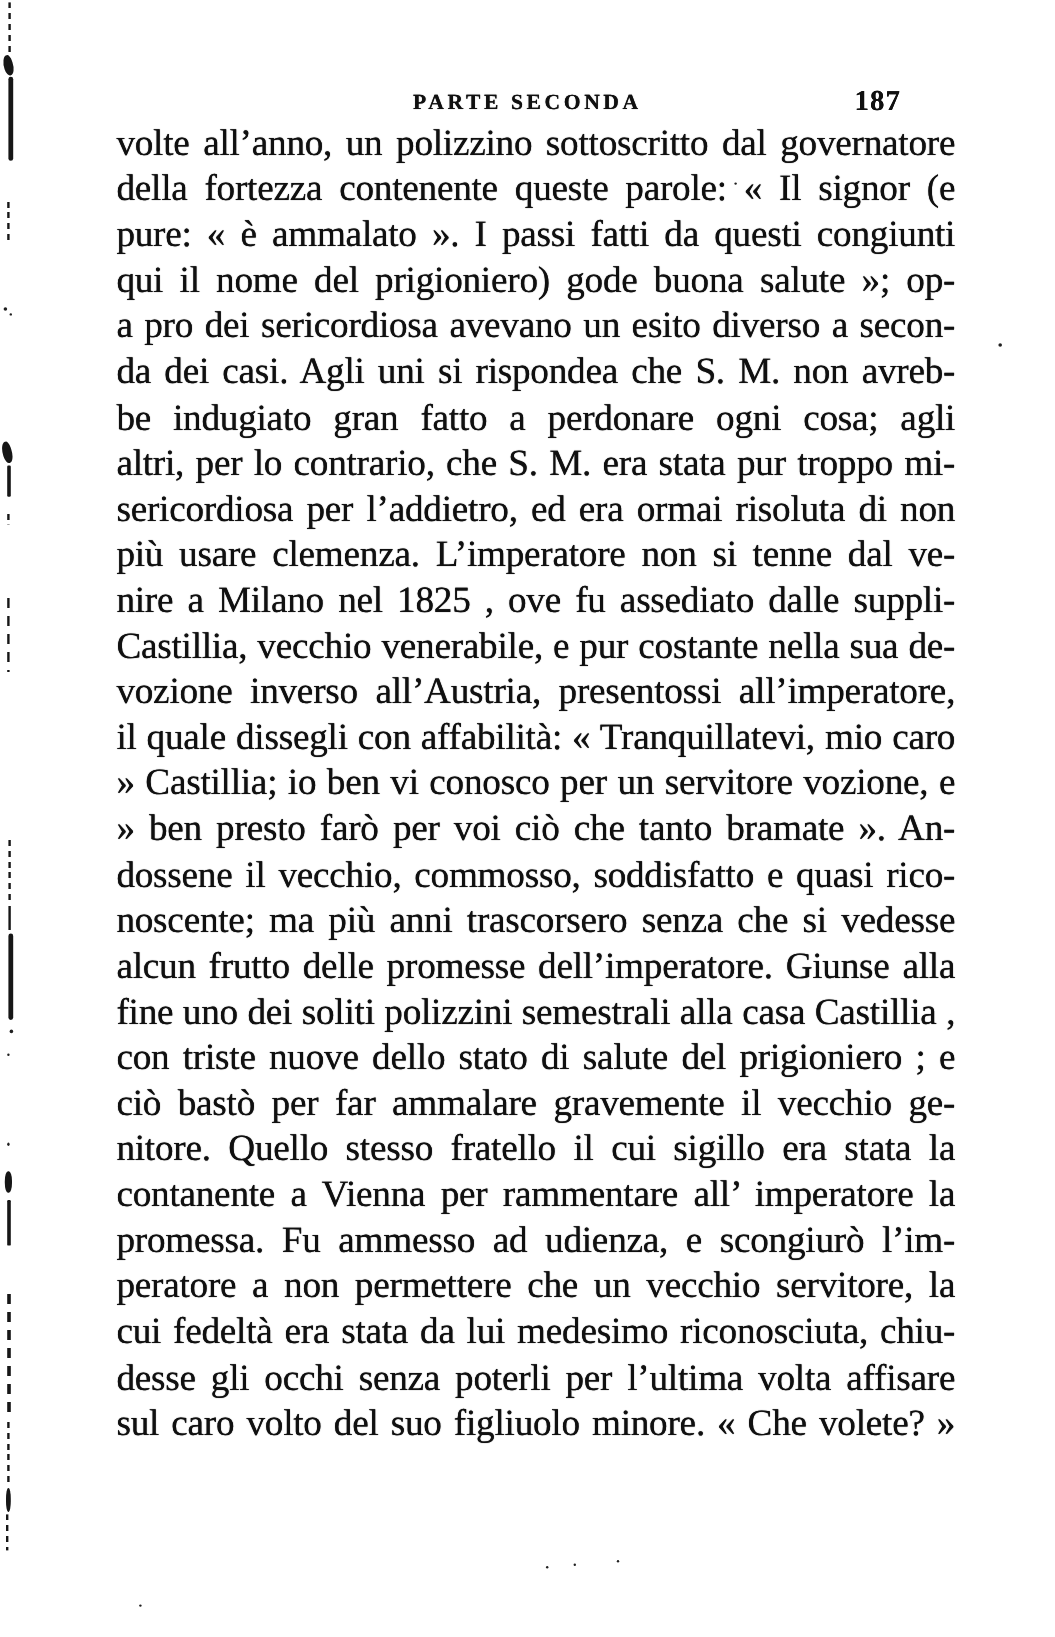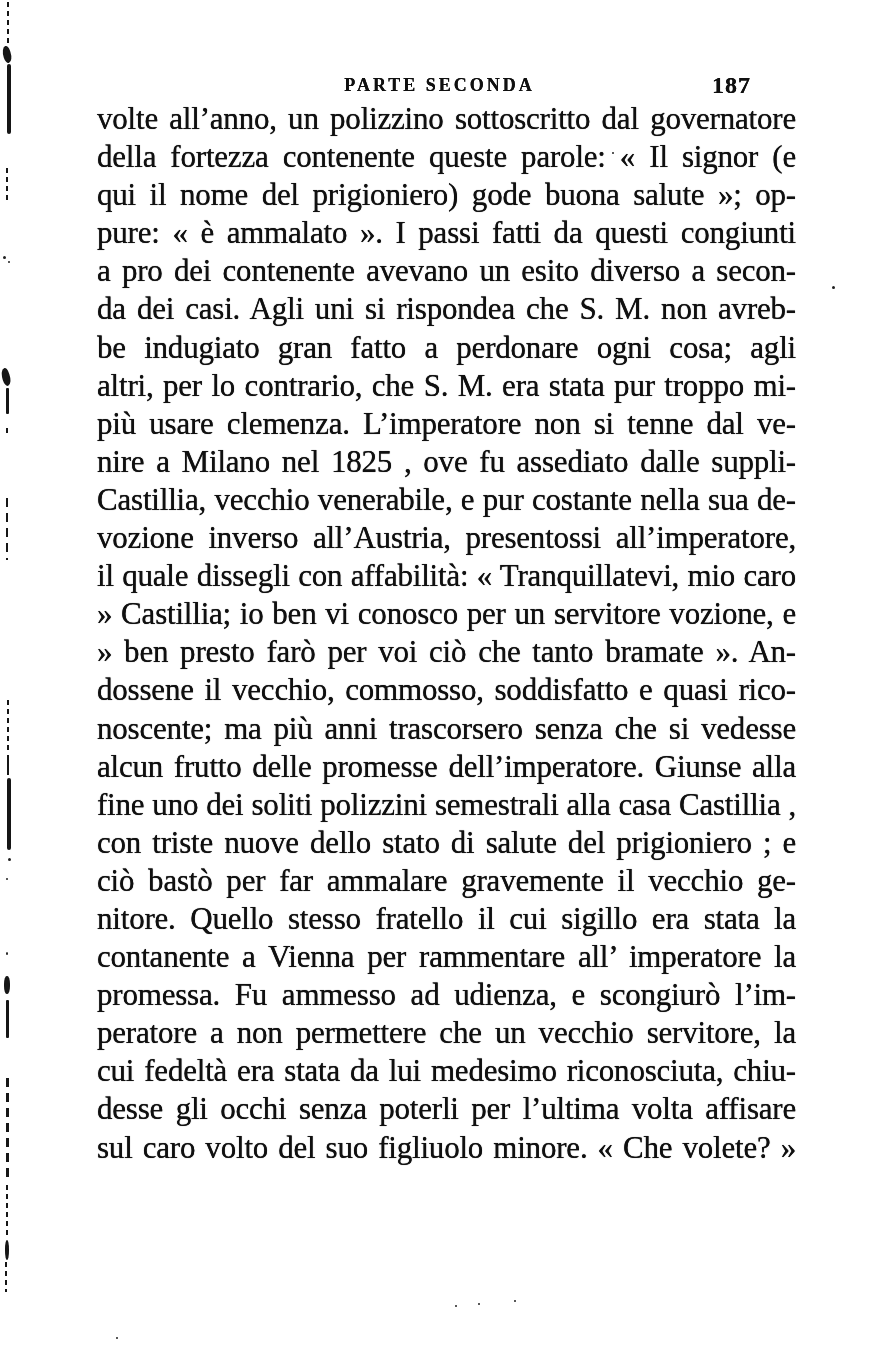--- a/index.html
+++ b/index.html
@@ -72,26 +72,27 @@
 <div class="page">
 
   <div class="running-header">
     <div class="header-title">PARTE SECONDA</div>
     <div class="page-number">187</div>
   </div>
 
   <div class="text-block">
     <div class="line">volte all’anno, un polizzino  sottoscritto dal governatore</div>
     <div class="line">della fortezza contenente queste  parole: « Il signor (e</div>
+    <div class="line">pure: « è ammalato ». I passi fatti da questi  congiunti</div>
     <div class="line">qui il nome del prigioniero) gode  buona salute »; op-</div>
-    <div class="line">pure: « è ammalato ». I passi fatti da questi  congiunti</div>
-    <div class="line">a pro dei contenente avevano un esito diverso a secon-</div>
+    <div class="line">a pro dei sericordiosa avevano un esito diverso a secon-</div>
     <div class="line">da dei casi. Agli uni si rispondea che S. M. non avreb-</div>
     <div class="line">be  indugiato  gran  fatto  a  perdonare  ogni  cosa;  agli</div>
     <div class="line">altri, per lo contrario, che S. M. era stata pur troppo mi-</div>
+    <div class="line">sericordiosa per l’addietro, ed era ormai risoluta di non</div>
     <div class="line">più usare clemenza. L’imperatore non si tenne dal ve-</div>
     <div class="line">nire a Milano nel 1825 , ove  fu  assediato  dalle  suppli-</div>
     <div class="line">Castillia, vecchio venerabile, e pur costante nella sua de-</div>
     <div class="line">vozione inverso all’Austria, presentossi all’imperatore,</div>
     <div class="line">il quale dissegli con affabilità: « Tranquillatevi, mio caro</div>
     <div class="line">» Castillia; io ben vi conosco per un servitore vozione, e</div>
     <div class="line">» ben presto farò per voi ciò che tanto bramate ». An-</div>
     <div class="line">dossene il vecchio, commosso, soddisfatto e quasi rico-</div>
     <div class="line">noscente; ma più anni trascorsero senza che si vedesse</div>
     <div class="line">alcun frutto delle promesse dell’imperatore. Giunse alla</div>

